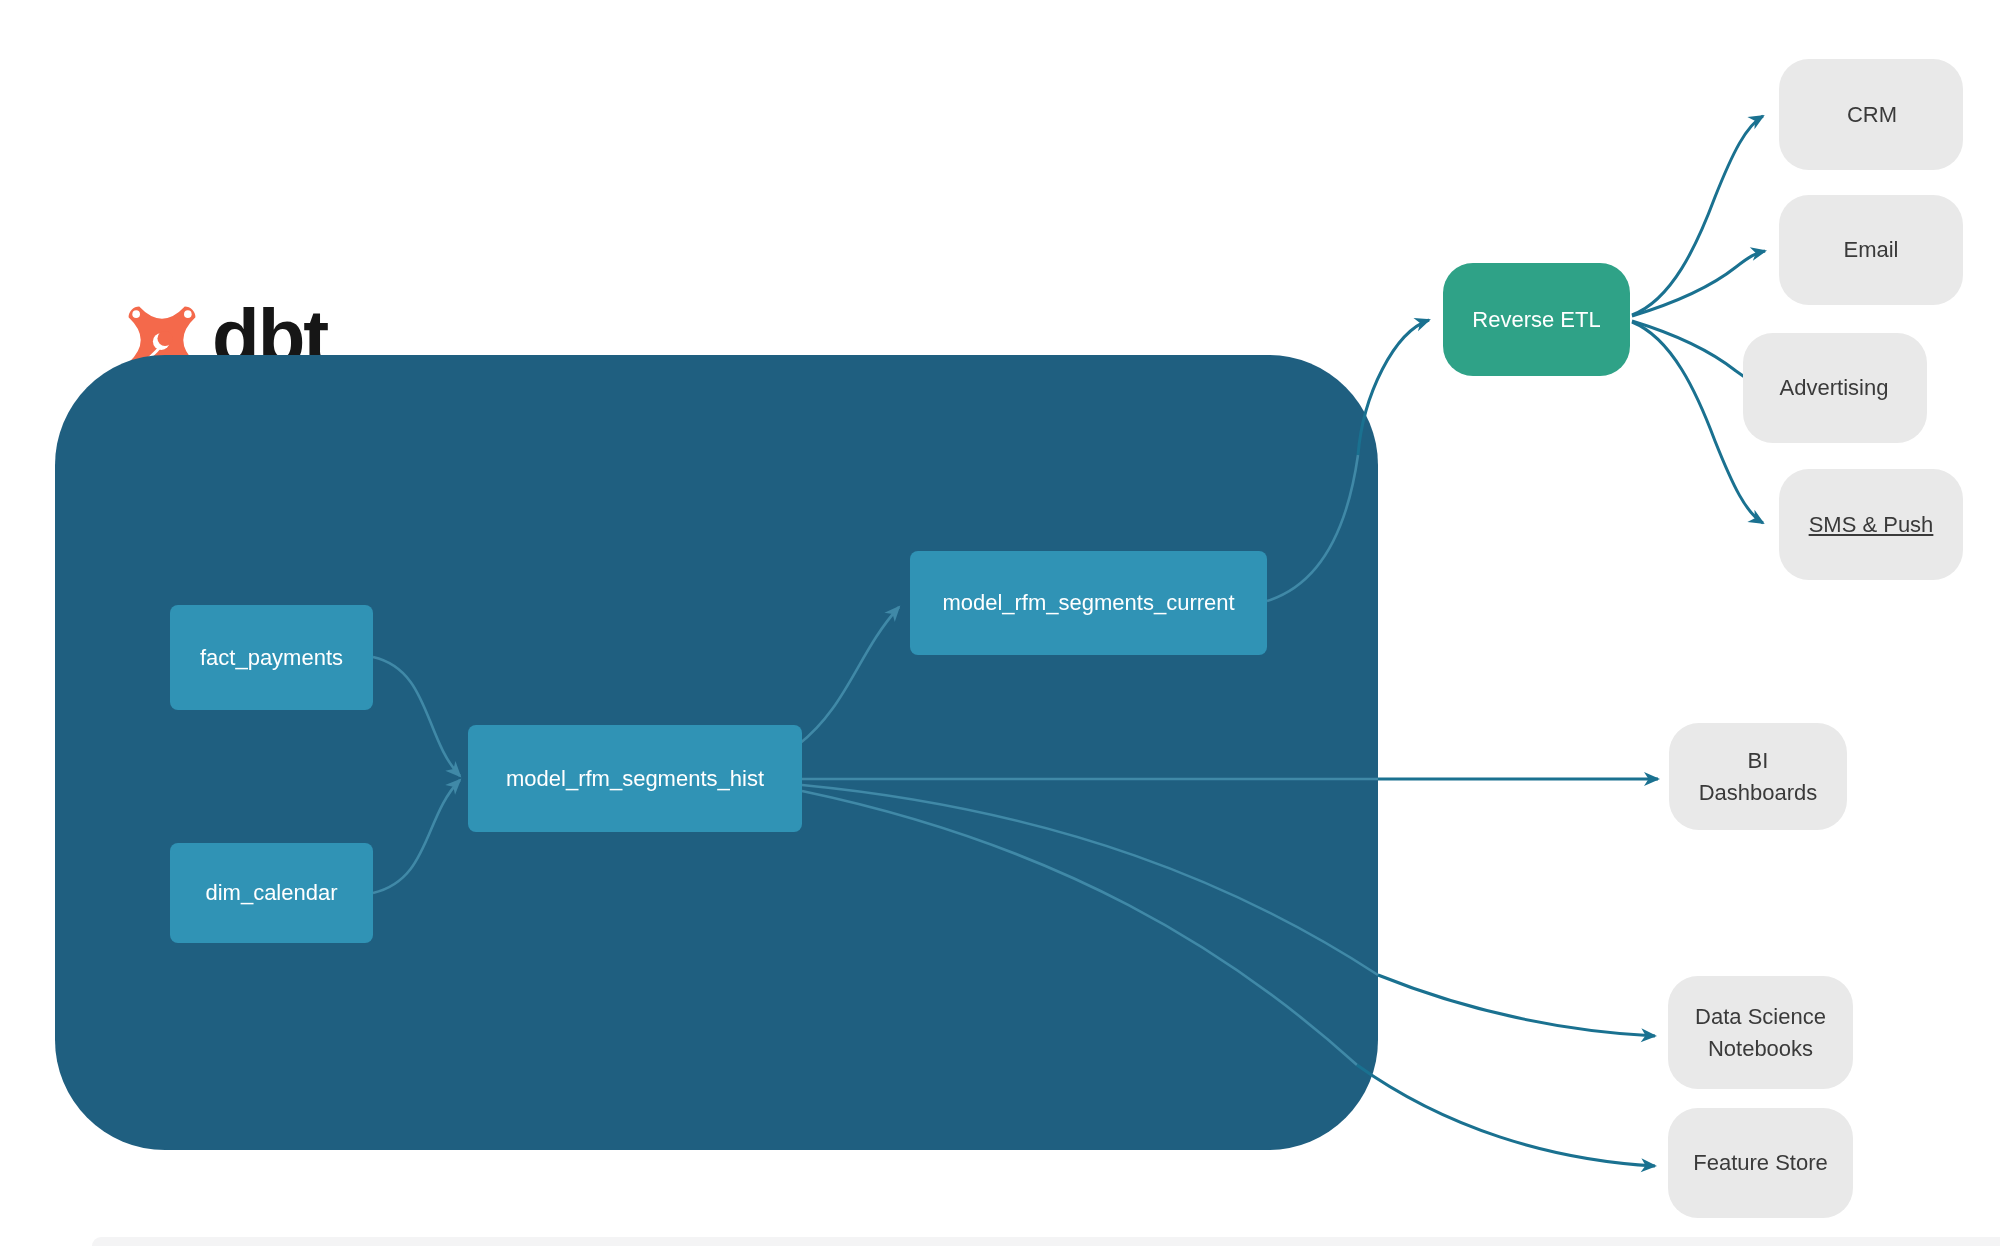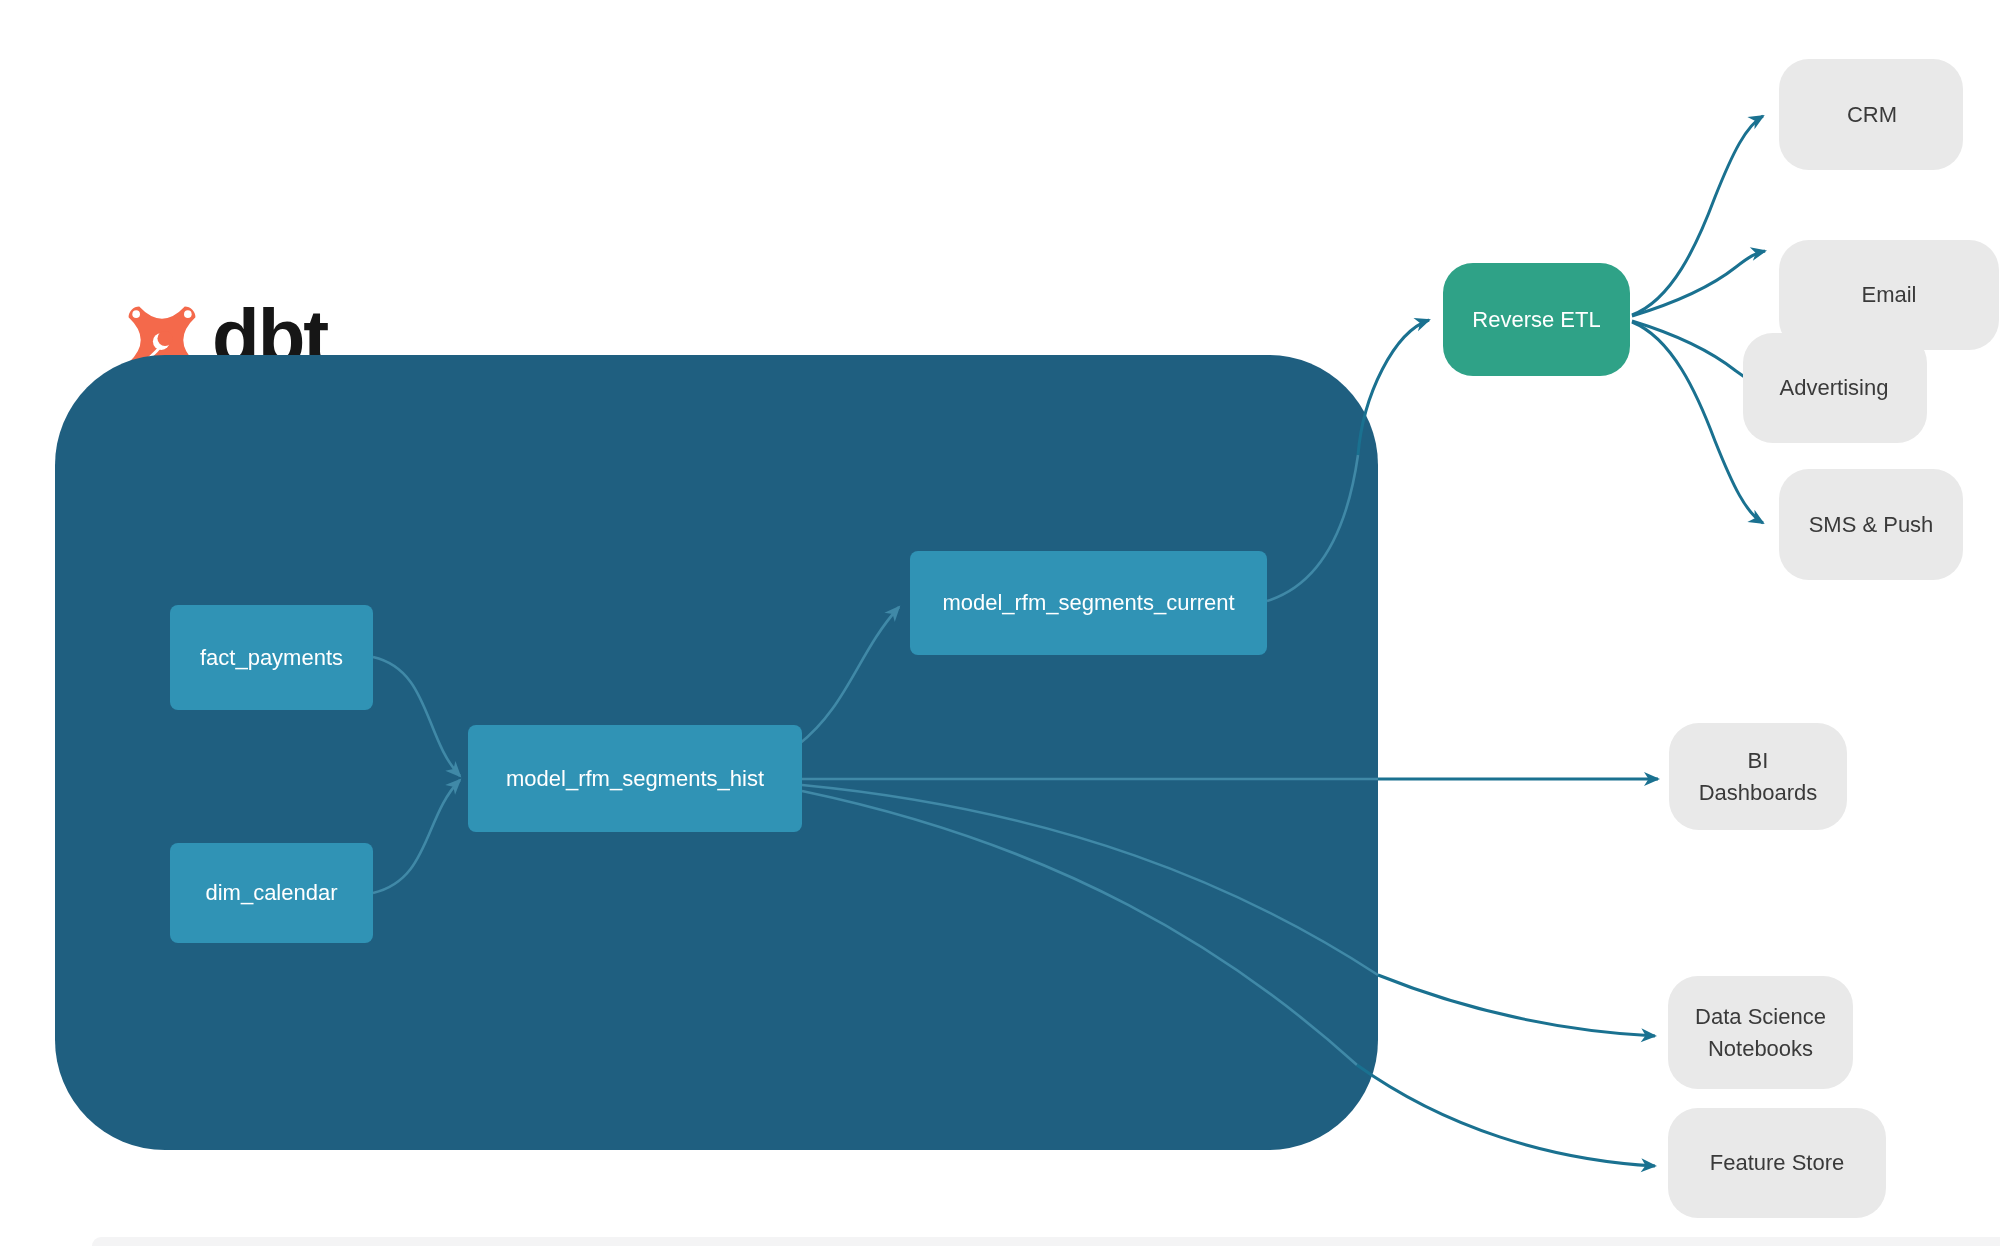--- a/index.html
+++ b/index.html
@@ -23,26 +23,26 @@
   }
   .node-model{background:#3093B5;color:#ffffff;border-radius:8px;}
   .node-green{background:#2FA287;color:#ffffff;border-radius:30px;}
   .node-gray{background:#E9E9E9;color:#3A3A3A;border-radius:30px;padding:0 18px;}
   #n-fact      {left:170px; top:605px; width:203px; height:105px;}
   #n-dim       {left:170px; top:843px; width:203px; height:100px;}
   #n-hist      {left:468px; top:725px; width:334px; height:107px;}
   #n-current   {left:910px; top:551px; width:357px; height:104px;}
   #n-retl      {left:1443px;top:263px; width:187px; height:113px;}
   #n-crm       {left:1779px;top:59px;  width:184px; height:111px;padding-left:20px;}
-  #n-email     {left:1779px;top:195px; width:220px; height:110px;margin-top:45px;}
+  #n-email     {left:1779px;top:195px; width:184px; height:110px;}
   #n-adv       {left:1743px;top:333px; width:184px; height:110px;padding-left:16px;}
-  #n-sms       {left:1779px;top:469px; width:184px; height:111px;}
+  #n-sms       {left:1779px;top:469px; width:184px; height:111px;text-decoration:underline;}
   #n-bi        {left:1669px;top:723px; width:178px; height:107px;}
   #n-dsn       {left:1668px;top:976px; width:185px; height:113px;}
-  #n-fs        {left:1668px;top:1108px;width:218px; height:110px;}
+  #n-fs        {left:1668px;top:1108px;width:185px; height:110px;}
   
   .edges{position:absolute;left:0;top:0;width:2000px;height:1246px;pointer-events:none;}
   .edge-dark{stroke:#1A7190;stroke-width:3;fill:none;}
   .edge-light{stroke:#4089A7;stroke-width:2.6;fill:none;}
   
   .bottom-band{
     position:absolute;left:92px;top:1237px;width:1908px;height:9px;
     background:#F4F4F5;border-top-left-radius:10px;
   }
 </style>

